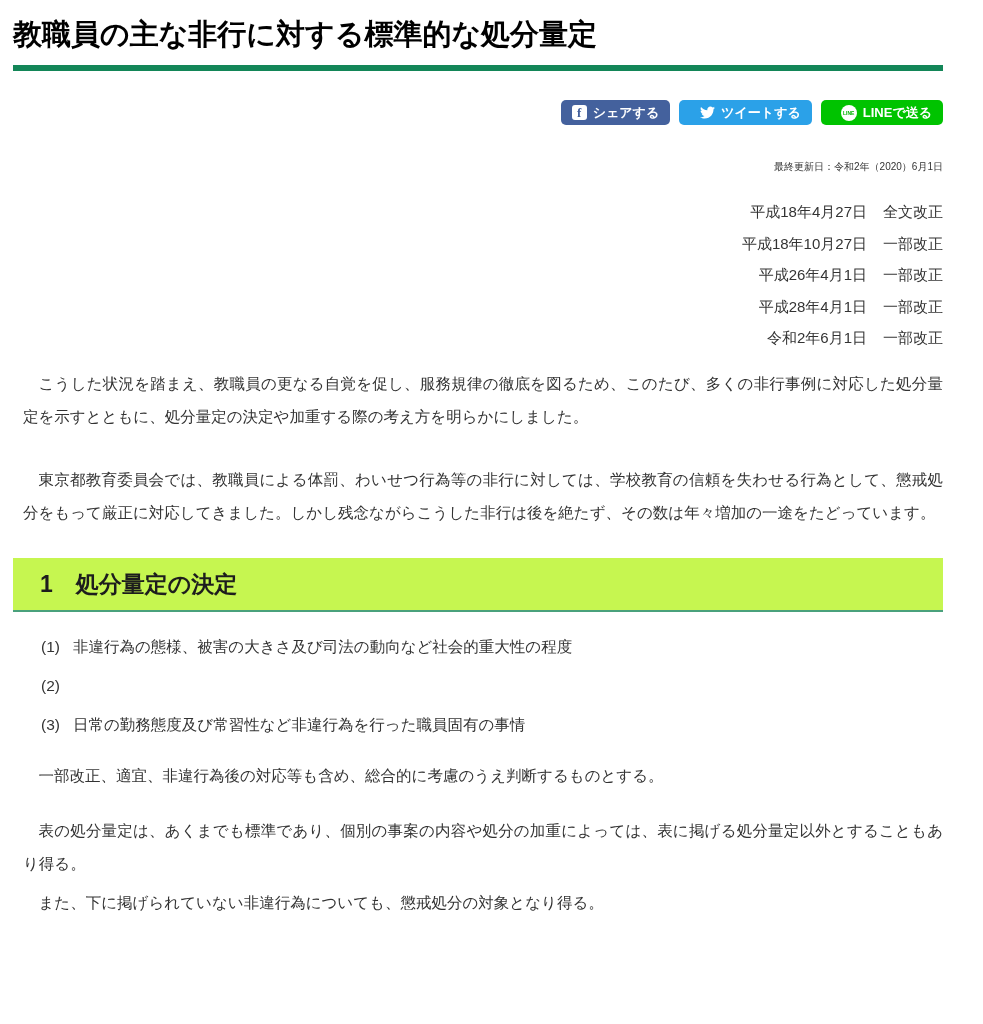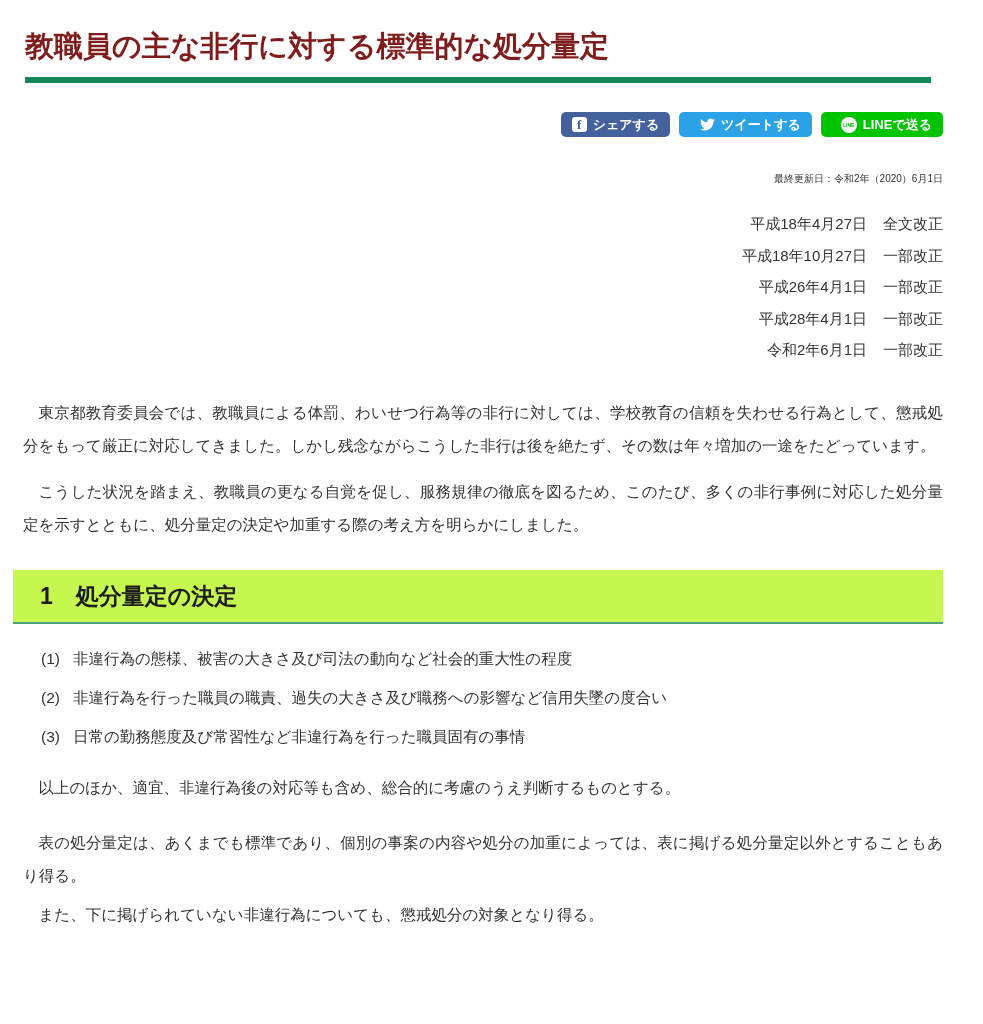--- a/index.html
+++ b/index.html
@@ -15,22 +15,22 @@
   html,body{margin:0;padding:0;}
   body{
     width:983px;height:1024px;overflow:hidden;
     background:#ffffff;color:var(--text-color);
     font-family:"Liberation Sans","DejaVu Sans",sans-serif;
   }
   .container{padding:0 40px 0 13px;}
 
   
   h1.page-title{
-    margin:12px;padding:16px 0 13px 0;
-    font-size:29px;line-height:1.25;font-weight:bold;color:#7f1d1d;
+    margin:0;padding:16px 0 13px 0;
+    font-size:29px;line-height:1.25;font-weight:bold;color:#000000;
     border-bottom:6px solid var(--accent-green);
   }
 
   
   .share-row{display:flex;justify-content:flex-end;gap:9px;margin-top:29px;}
   .share-btn{
     display:inline-flex;align-items:center;gap:6px;
     height:25px;padding:0 11px;border:none;border-radius:5px;
     color:#fff;font-size:13px;font-weight:bold;cursor:pointer;
     font-family:"Liberation Sans","DejaVu Sans",sans-serif;
@@ -121,40 +121,39 @@
       <span>平成26年4月1日</span><span class="rev-label">一部改正</span>
     </div>
     <div class="rev-row">
       <span>平成28年4月1日</span><span class="rev-label">一部改正</span>
     </div>
     <div class="rev-row">
       <span>令和2年6月1日</span><span class="rev-label">一部改正</span>
     </div>
   </div>
 
+  <p class="body p2">こうした状況を踏まえ、教職員の更なる自覚を促し、服務規律の徹底を図るため、このたび、多くの非行事例に対応した処分量定を示すとともに、処分量定の決定や加重する際の考え方を明らかにしました。</p>
   <p class="body p1">東京都教育委員会では、教職員による体罰、わいせつ行為等の非行に対しては、学校教育の信頼を失わせる行為として、懲戒処分をもって厳正に対応してきました。しかし残念ながらこうした非行は後を絶たず、その数は年々増加の一途をたどっています。</p>
-  <p class="body p2">こうした状況を踏まえ、教職員の更なる自覚を促し、服務規律の徹底を図るため、このたび、多くの非行事例に対応した処分量定を示すとともに、処分量定の決定や加重する際の考え方を明らかにしました。</p>
 
   <div class="section-heading">
     <span class="sec-num">1</span>
     <span class="sec-title">処分量定の決定</span>
   </div>
 
   <div class="criteria-list">
     <div class="criteria-item">
       <span class="num">(1)</span>
       <span class="txt">非違行為の態様、被害の大きさ及び司法の動向など社会的重大性の程度</span>
     </div>
     <div class="criteria-item">
       <span class="num">(2)</span>
-      <span class="txt">非違行為を行った職員の職責、過失の大きさ及び職務への影響など信用失墜の度合い</span>
     </div>
     <div class="criteria-item">
       <span class="num">(3)</span>
       <span class="txt">日常の勤務態度及び常習性など非違行為を行った職員固有の事情</span>
     </div>
   </div>
 
-  <p class="body p3">以上のほか、適宜、非違行為後の対応等も含め、総合的に考慮のうえ判断するものとする。</p>
+  <p class="body p3">一部改正、適宜、非違行為後の対応等も含め、総合的に考慮のうえ判断するものとする。</p>
   <p class="body p4">表の処分量定は、あくまでも標準であり、個別の事案の内容や処分の加重によっては、表に掲げる処分量定以外とすることもあり得る。</p>
   <p class="body p5">また、下に掲げられていない非違行為についても、懲戒処分の対象となり得る。</p>
 
 </div>
 
 </body></html>

